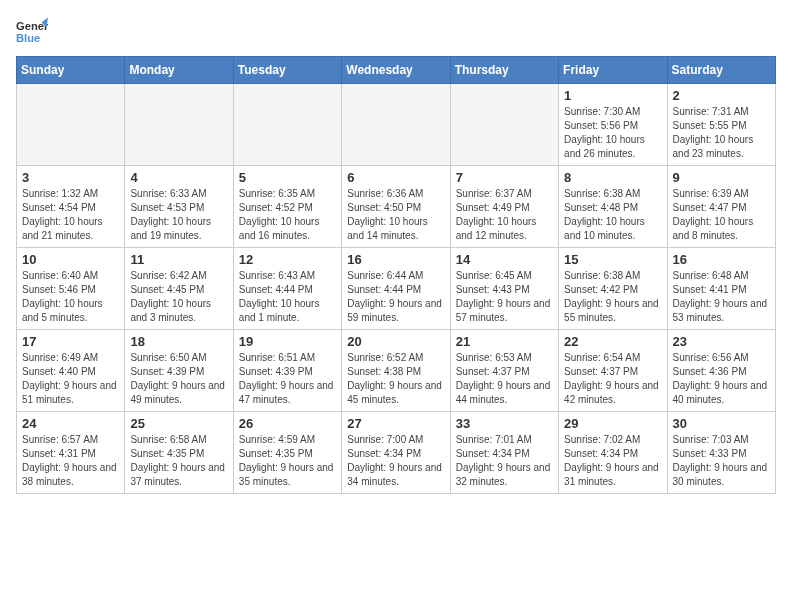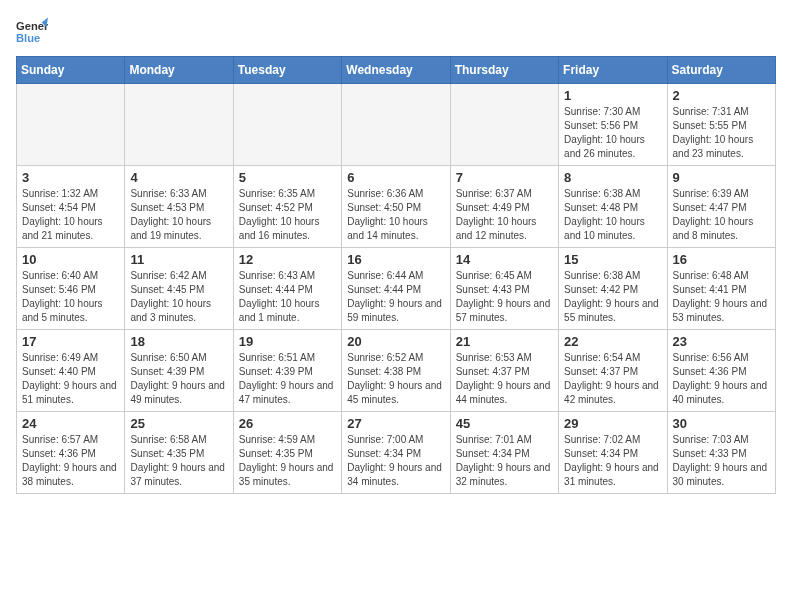--- a/index.html
+++ b/index.html
@@ -277,21 +277,21 @@
           <div class="day-info">Sunrise: 6:56 AM
 Sunset: 4:36 PM
 Daylight: 9 hours
 and 40 minutes.</div>
         </td>
       </tr>
       <tr>
         <td>
           <span class="day-number">24</span>
           <div class="day-info">Sunrise: 6:57 AM
-Sunset: 4:36 PM
+Sunset: 4:31 PM
 Daylight: 9 hours
 and 38 minutes.</div>
         </td>
         <td>
           <span class="day-number">25</span>
           <div class="day-info">Sunrise: 6:58 AM
 Sunset: 4:35 PM
 Daylight: 9 hours
 and 37 minutes.</div>
         </td>
@@ -303,21 +303,21 @@
 and 35 minutes.</div>
         </td>
         <td>
           <span class="day-number">27</span>
           <div class="day-info">Sunrise: 7:00 AM
 Sunset: 4:34 PM
 Daylight: 9 hours
 and 34 minutes.</div>
         </td>
         <td>
-          <span class="day-number">45</span>
+          <span class="day-number">33</span>
           <div class="day-info">Sunrise: 7:01 AM
 Sunset: 4:34 PM
 Daylight: 9 hours
 and 32 minutes.</div>
         </td>
         <td>
           <span class="day-number">29</span>
           <div class="day-info">Sunrise: 7:02 AM
 Sunset: 4:34 PM
 Daylight: 9 hours

